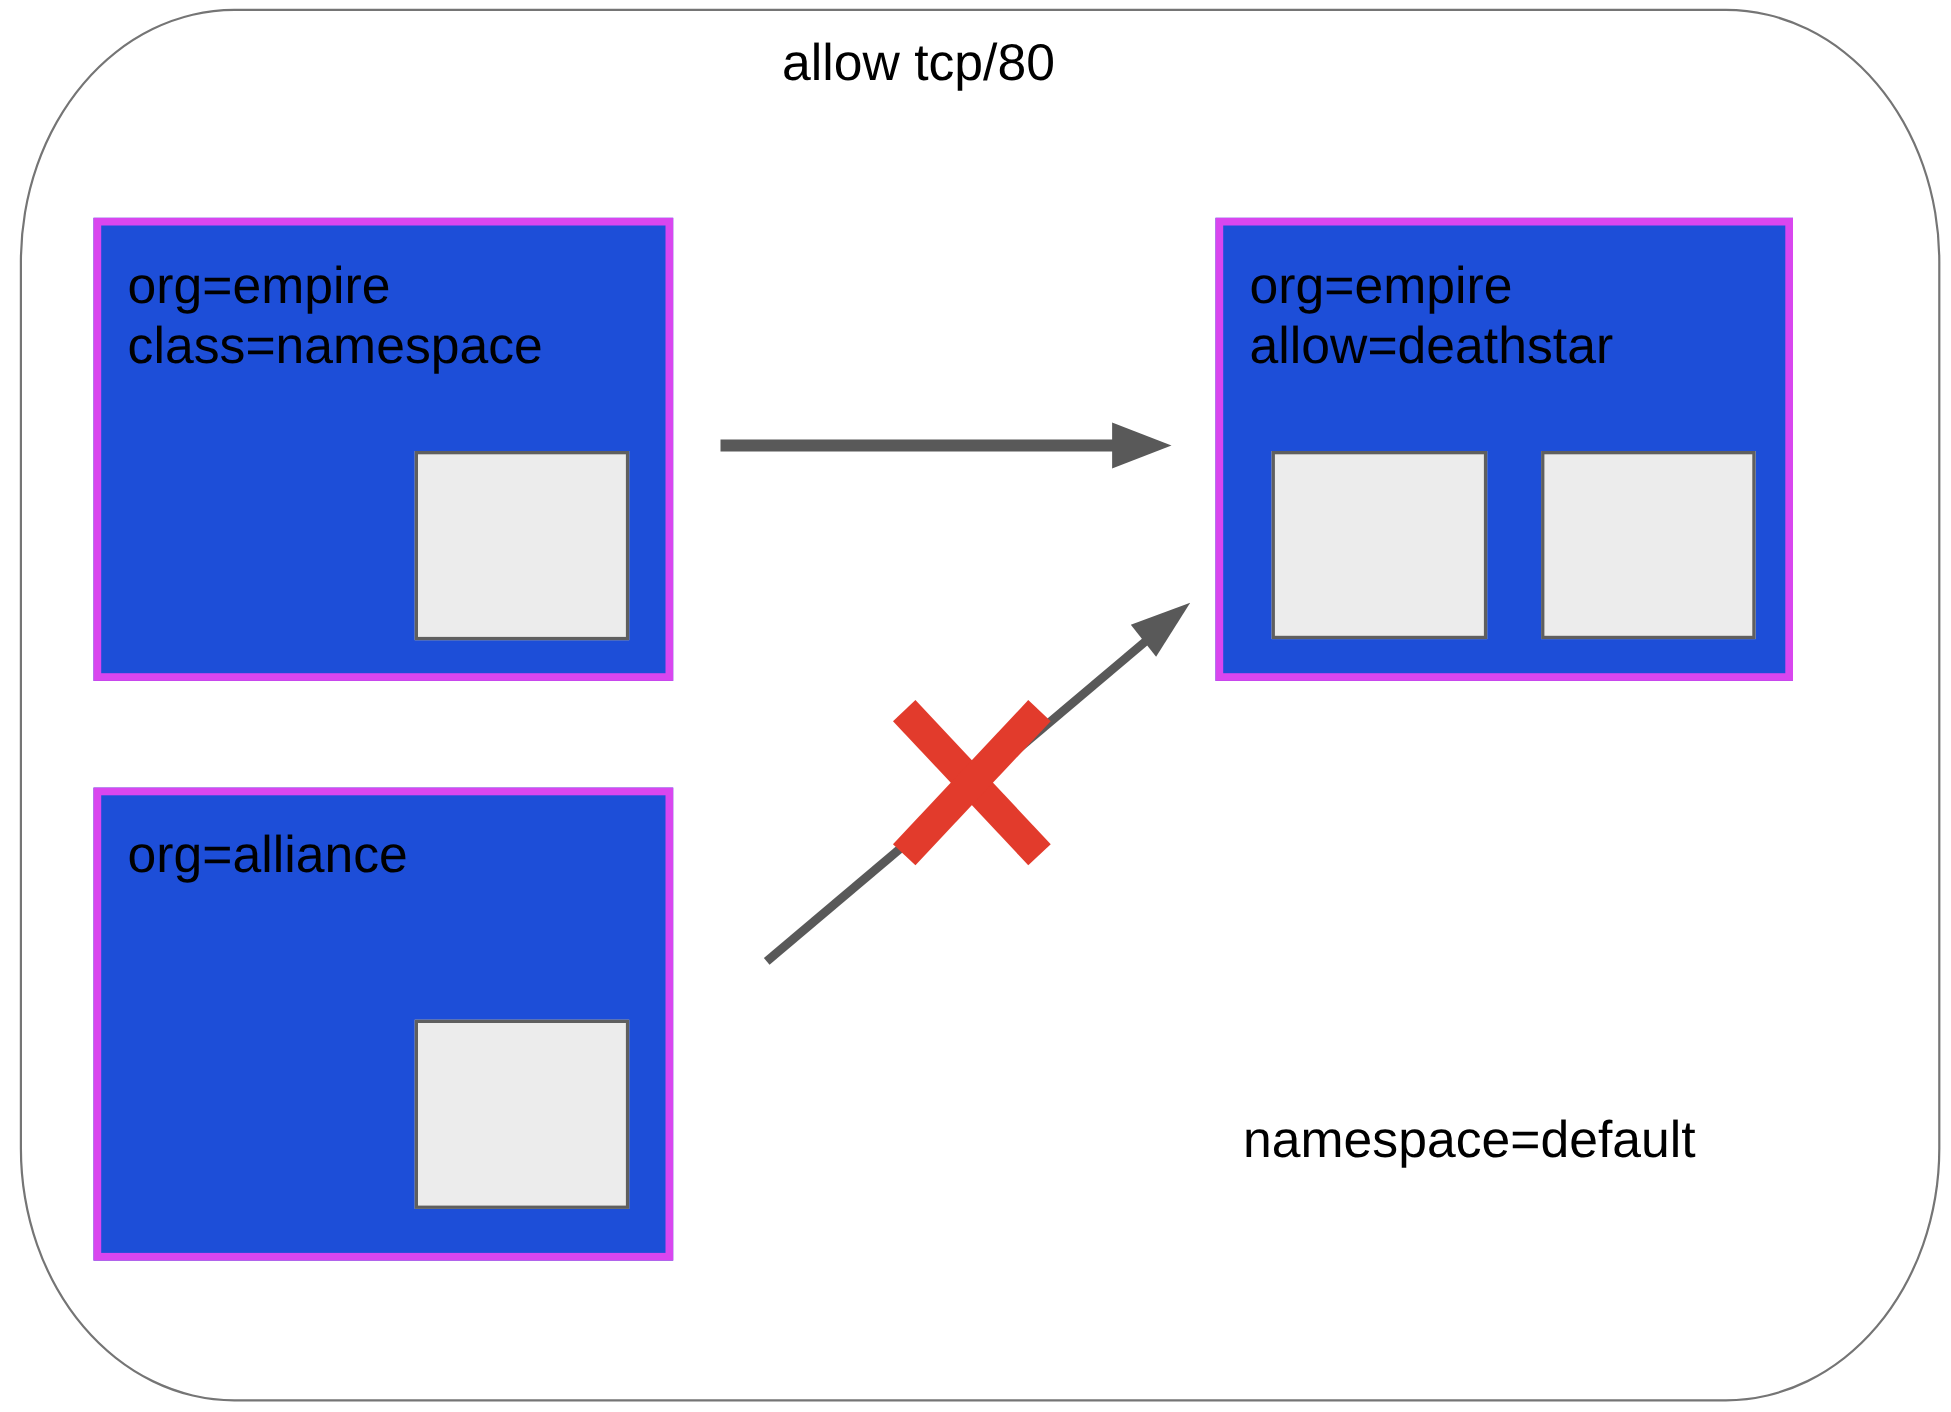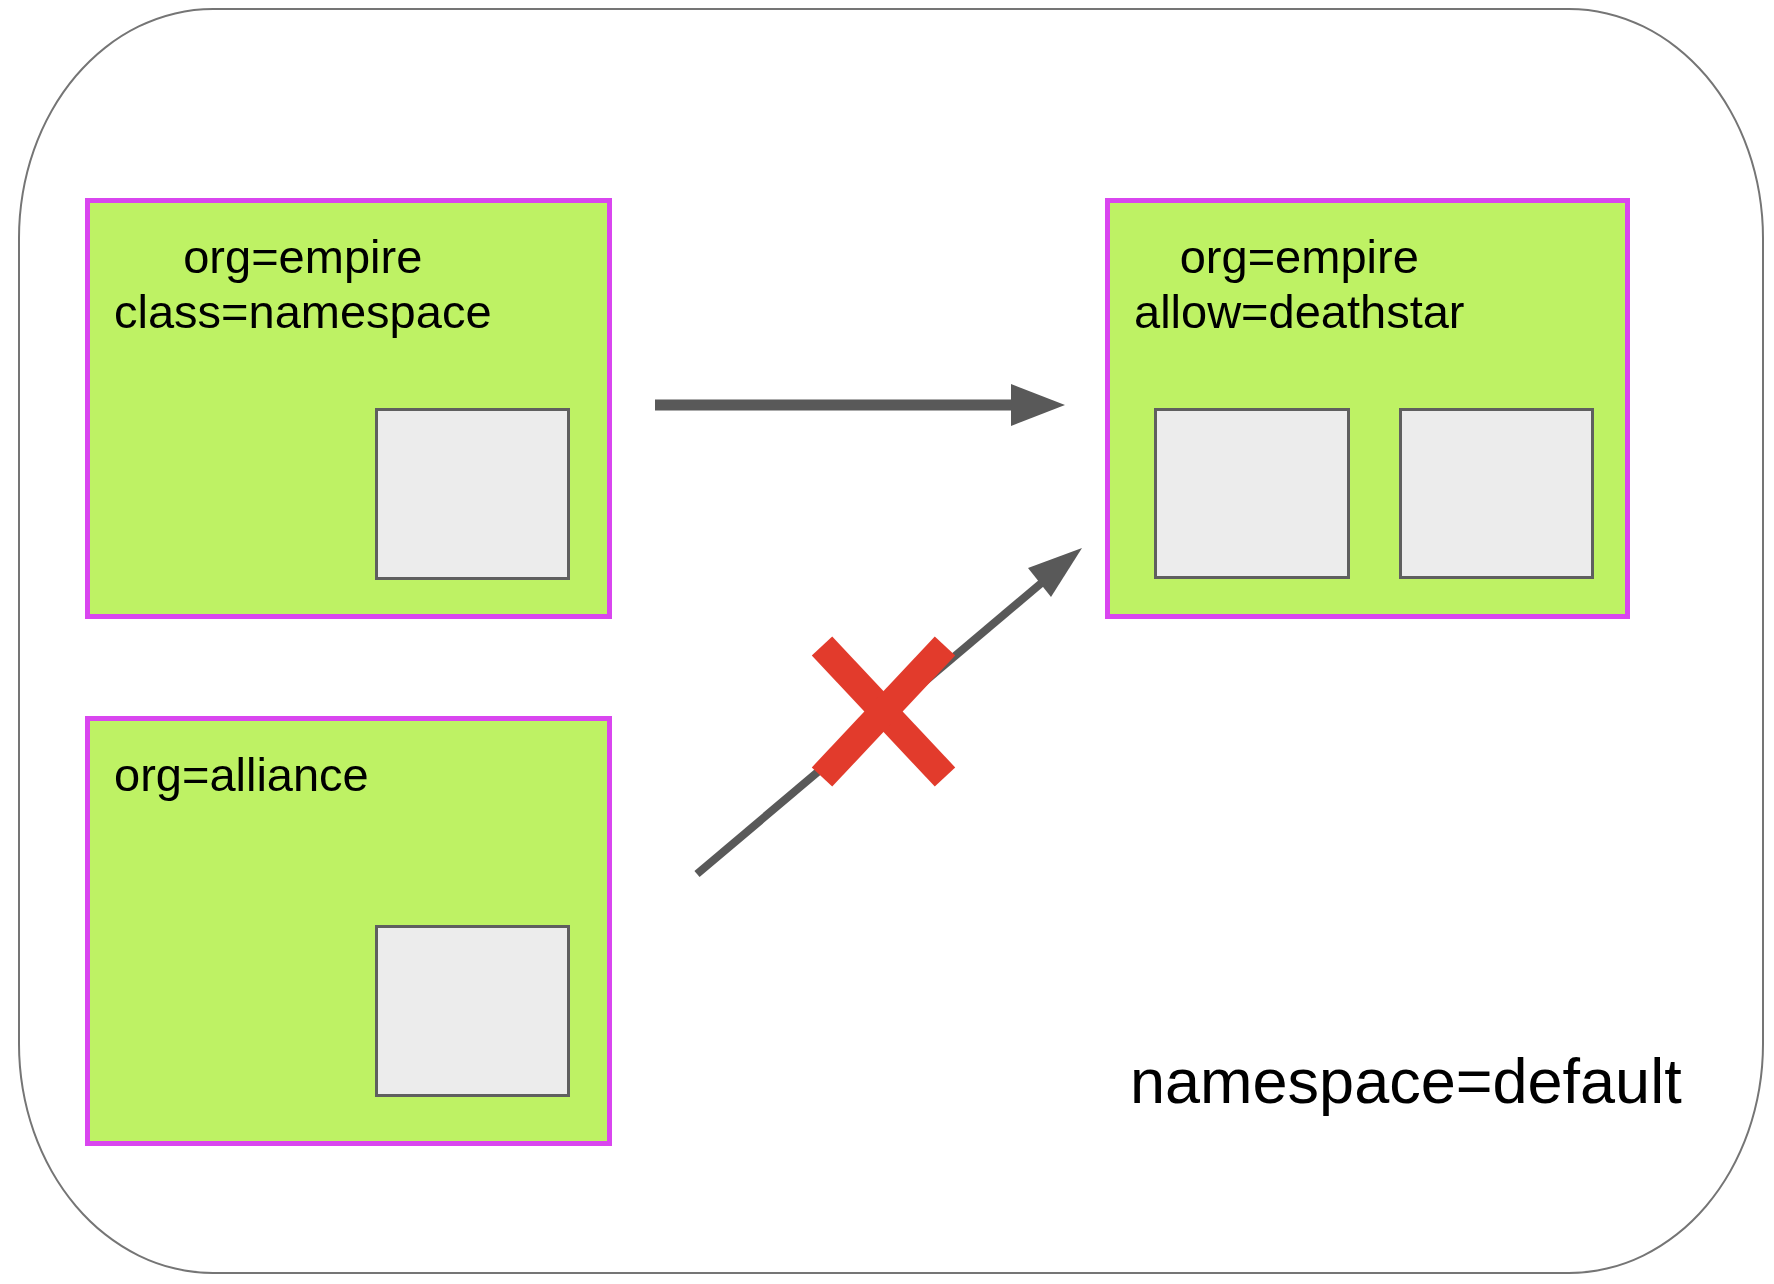--- a/index.html
+++ b/index.html
@@ -25,24 +25,23 @@
     position: absolute;
     left: 505px; top: 30px;
     width: 660px;
     text-align: center;
     font-size: 47px;
     line-height: 53px;
     white-space: nowrap;
   }
   .node-box {
     position: absolute;
-    border: 5px solid #d946ef;
+    border: 7px solid #d946ef;
     box-sizing: border-box;
-    background: #bef264;
-    text-align: center;
+    background: #1d4ed8;
   }
   .node-box .labels {
     position: absolute;
     left: 24px; top: 26px;
     font-size: 47px;
     line-height: 55px;
     white-space: nowrap;
   }
   .box-tiefighter { left: 85px;   top: 198px; width: 527px; height: 421px; }
   .box-deathstar  { left: 1105px; top: 198px; width: 525px; height: 421px; }
@@ -52,40 +51,41 @@
     background: #ececec;
     border: 3px solid #5f5f5f;
     box-sizing: border-box;
   }
   .pod-tiefighter { left: 285px; top: 205px; width: 195px; height: 172px; }
   .pod-deathstar-1 { left: 44px;  top: 205px; width: 196px; height: 171px; }
   .pod-deathstar-2 { left: 289px; top: 205px; width: 195px; height: 171px; }
   .pod-xwing { left: 285px; top: 204px; width: 195px; height: 172px; }
   .namespace-label {
     position: absolute;
-    left: 1130px; top: 1055px;
-    font-size: 63px;
+    left: 1130px; top: 1009px;
+    font-size: 47px;
     line-height: 53px;
     white-space: nowrap;
   }
   .edges-overlay {
     position: absolute;
     left: 0; top: 0;
     width: 1774px; height: 1284px;
     pointer-events: none;
   }
 </style>
 </head>
 <body>
 
 <div class="canvas">
 
   <div class="namespace-frame"></div>
 
   <div class="diagram-title">
+    <div>allow tcp/80</div>
   </div>
 
   <div class="node-box box-tiefighter">
     <div class="labels">
       <div>org=empire</div>
       <div>class=namespace</div>
     </div>
     <div class="pod pod-tiefighter"></div>
   </div>
 

